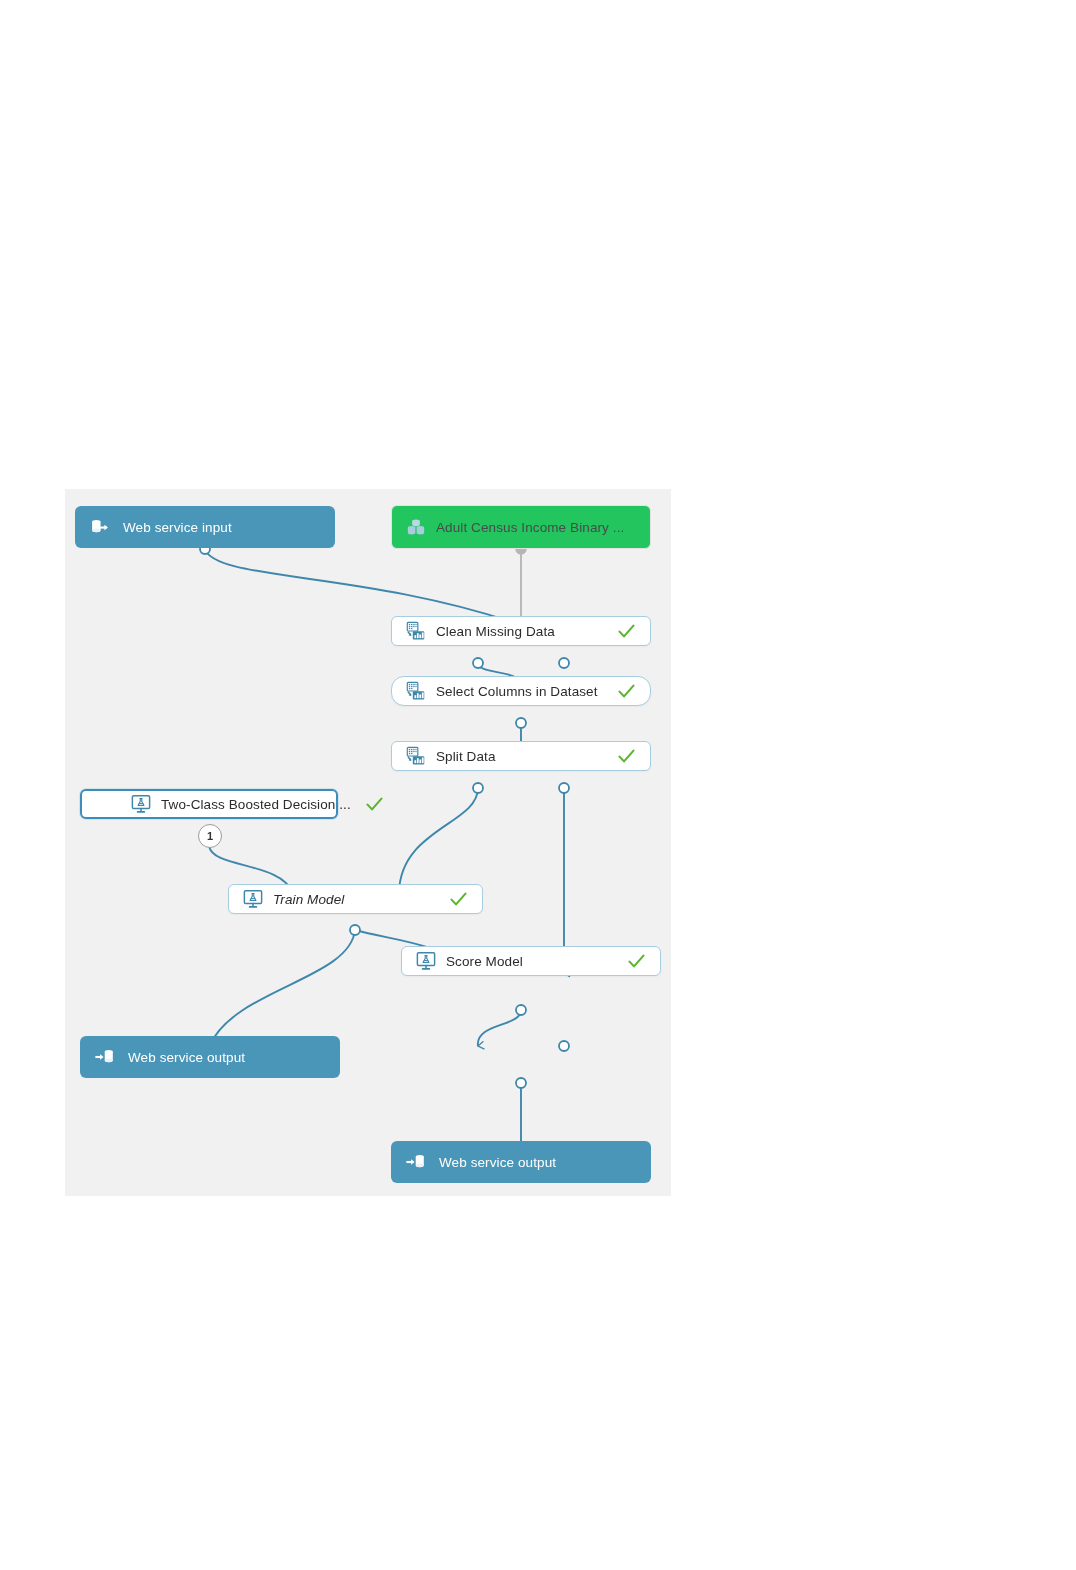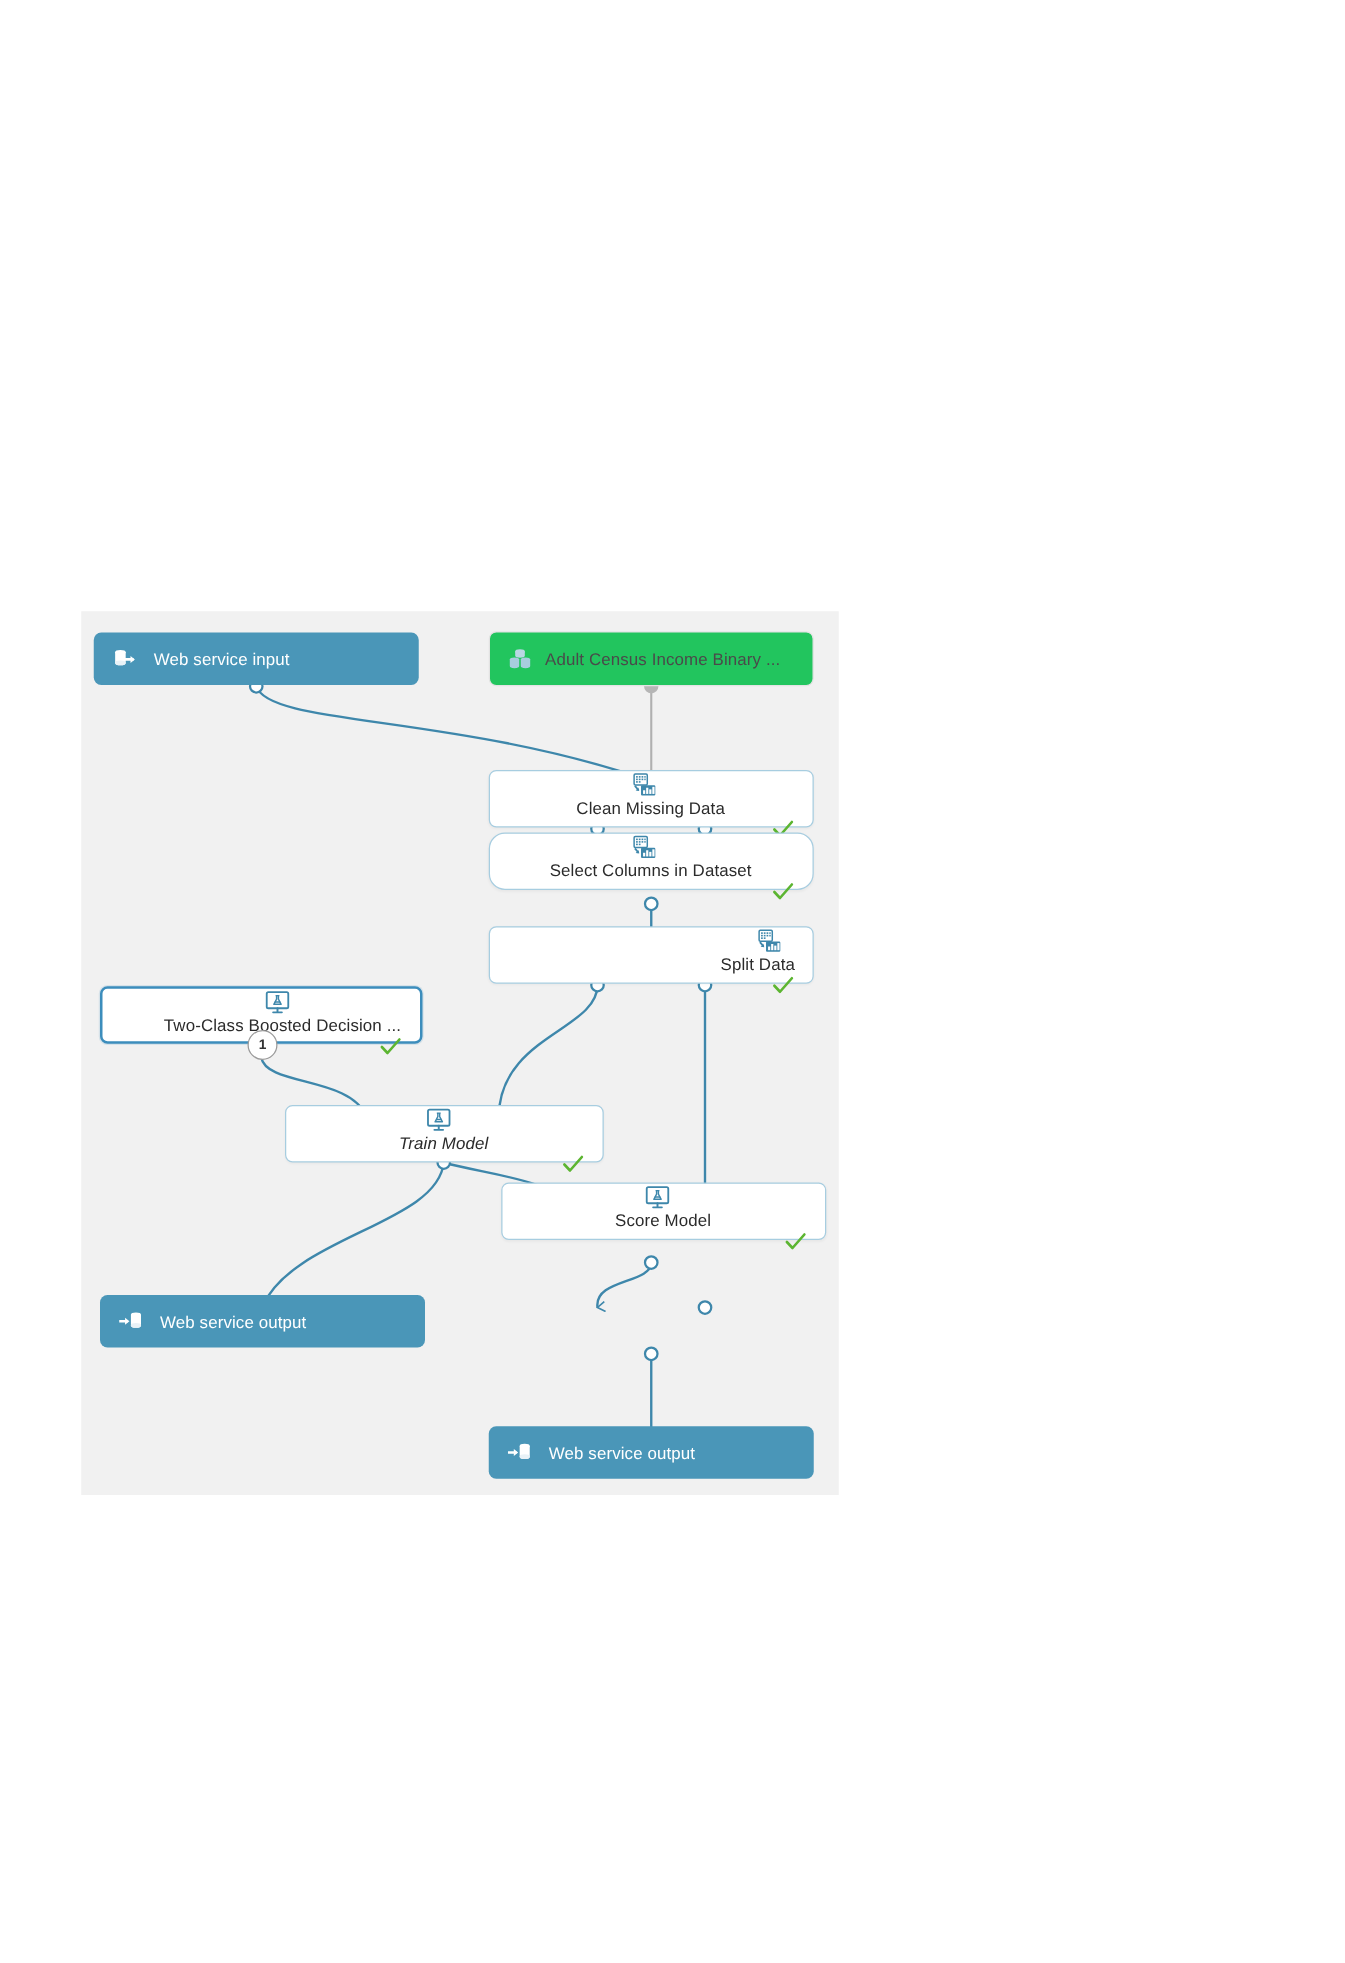--- a/index.html
+++ b/index.html
@@ -31,22 +31,21 @@
     margin-right:9px;
     display:block;
   }
 
   
   .mod{
     background:#ffffff;
     border:1px solid #a7cde0;
     box-shadow:0 1px 2px rgba(0,0,0,.04);
     padding:0 14px 0 13px;
-    height:46px;
-    flex-direction:column;
+    height:30px;
   }
   .mod .label{color:#2b2b2b;}
   .mod.selected{
     border:2px solid #3c8dbc;
     box-shadow:0 0 0 1px rgba(60,141,188,.15);
   }
 
   
   .ghost{
     background:#22c55e;
@@ -192,21 +191,21 @@
       </g>
     </svg>
     <span class="label">Clean Missing Data</span>
     <span class="check">
       <svg width="19" height="19" viewBox="0 0 19 19">
         <path d="M2.5,9.6 L7,14.4 L16.5,3.6" fill="none" stroke="#5cb531" stroke-width="2.1" stroke-linecap="round" stroke-linejoin="round"></path>
       </svg>
     </span>
   </div>
 
-  <div class="node mod" style="left:326px;top:177px;width:260px;border-radius:13px;">
+  <div class="node mod" style="left:326px;top:187px;width:260px;border-radius:13px;">
     <svg class="ico" viewBox="0 0 24 24">
       <rect x="2.5" y="2.5" width="11.5" height="9.5" rx="1" fill="#ffffff" stroke="#3e87ab" stroke-width="1.3"></rect>
       <g fill="#3e87ab">
         <rect x="4.2" y="4.2" width="1.5" height="1.4"></rect>
           <rect x="6.6" y="4.2" width="1.5" height="1.4"></rect>
         <rect x="9" y="4.2" width="1.5" height="1.4"></rect>
           <rect x="11.4" y="4.2" width="1.2" height="1.4"></rect>
         <rect x="4.2" y="6.4" width="1.5" height="1.4"></rect>
           <rect x="6.6" y="6.4" width="1.5" height="1.4"></rect>
         <rect x="9" y="6.4" width="1.5" height="1.4"></rect>
@@ -225,21 +224,21 @@
       </g>
     </svg>
     <span class="label">Select Columns in Dataset</span>
     <span class="check">
       <svg width="19" height="19" viewBox="0 0 19 19">
         <path d="M2.5,9.6 L7,14.4 L16.5,3.6" fill="none" stroke="#5cb531" stroke-width="2.1" stroke-linecap="round" stroke-linejoin="round"></path>
       </svg>
     </span>
   </div>
 
-  <div class="node mod" style="left:326px;top:252px;width:260px;align-items:flex-end;">
+  <div class="node mod" style="left:326px;top:252px;width:260px;">
     <svg class="ico" viewBox="0 0 24 24">
       <rect x="2.5" y="2.5" width="11.5" height="9.5" rx="1" fill="#ffffff" stroke="#3e87ab" stroke-width="1.3"></rect>
       <g fill="#3e87ab">
         <rect x="4.2" y="4.2" width="1.5" height="1.4"></rect>
           <rect x="6.6" y="4.2" width="1.5" height="1.4"></rect>
         <rect x="9" y="4.2" width="1.5" height="1.4"></rect>
           <rect x="11.4" y="4.2" width="1.2" height="1.4"></rect>
         <rect x="4.2" y="6.4" width="1.5" height="1.4"></rect>
           <rect x="6.6" y="6.4" width="1.5" height="1.4"></rect>
         <rect x="9" y="6.4" width="1.5" height="1.4"></rect>

